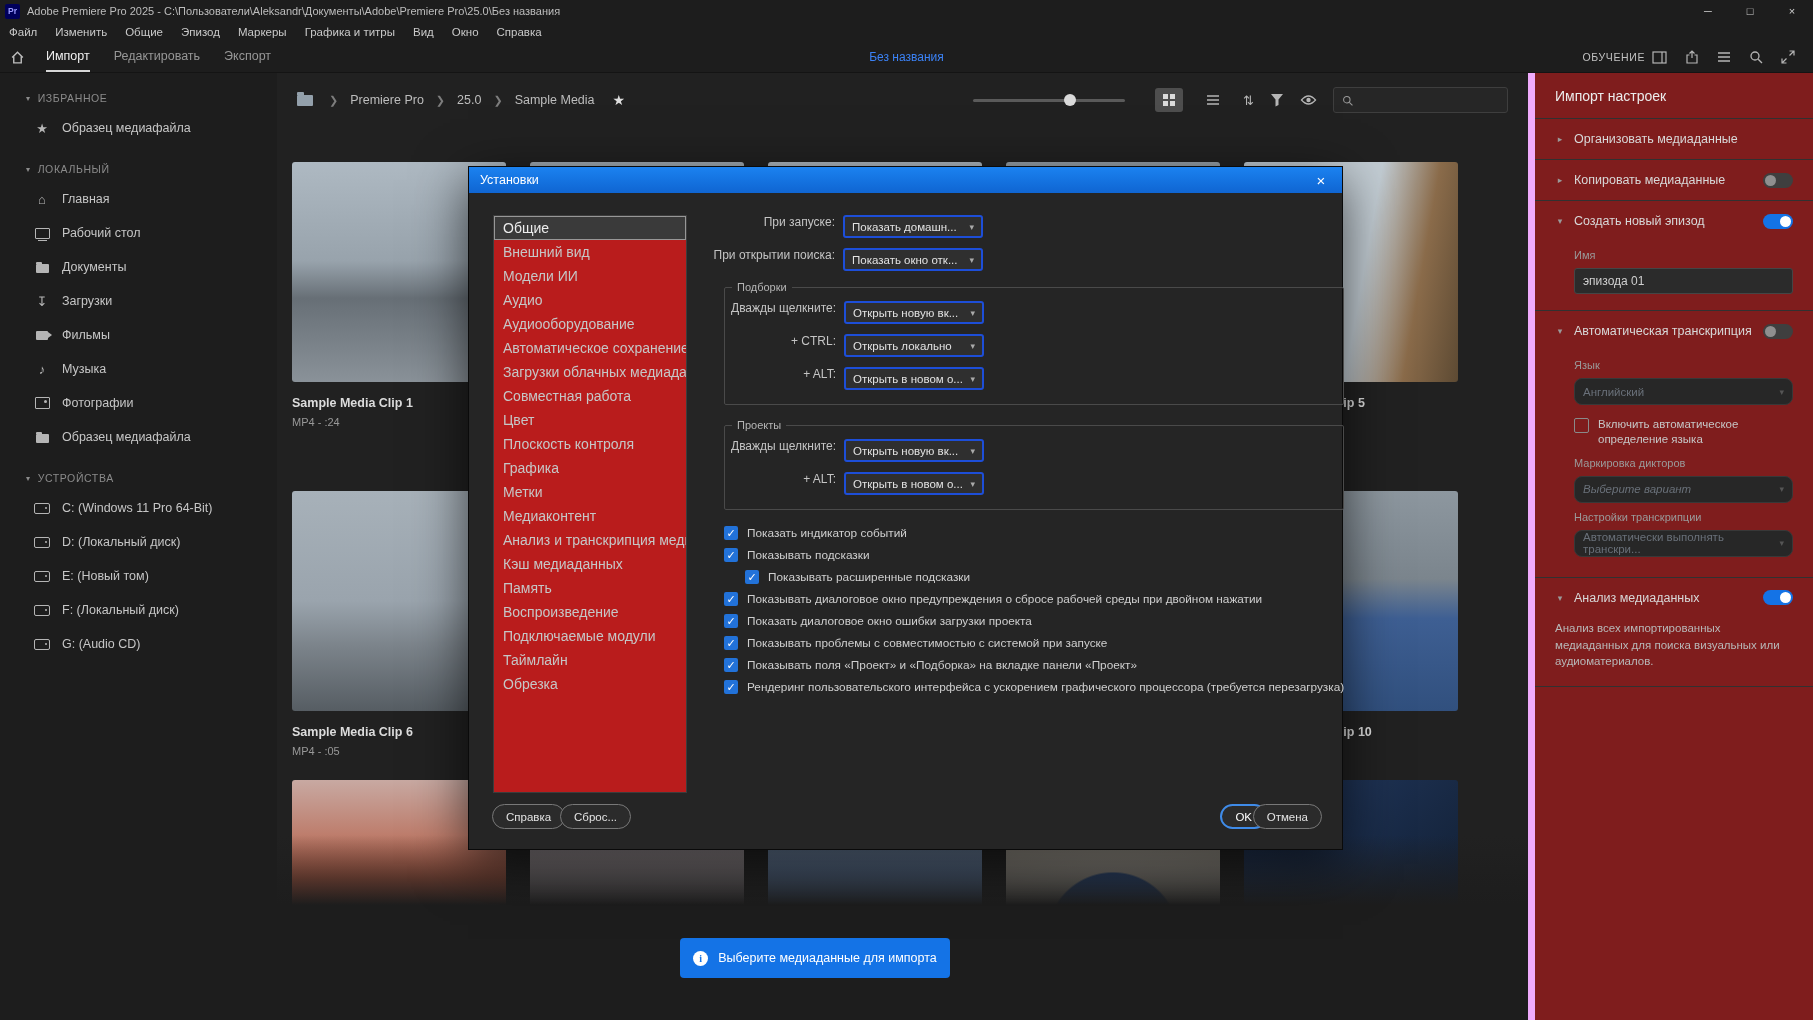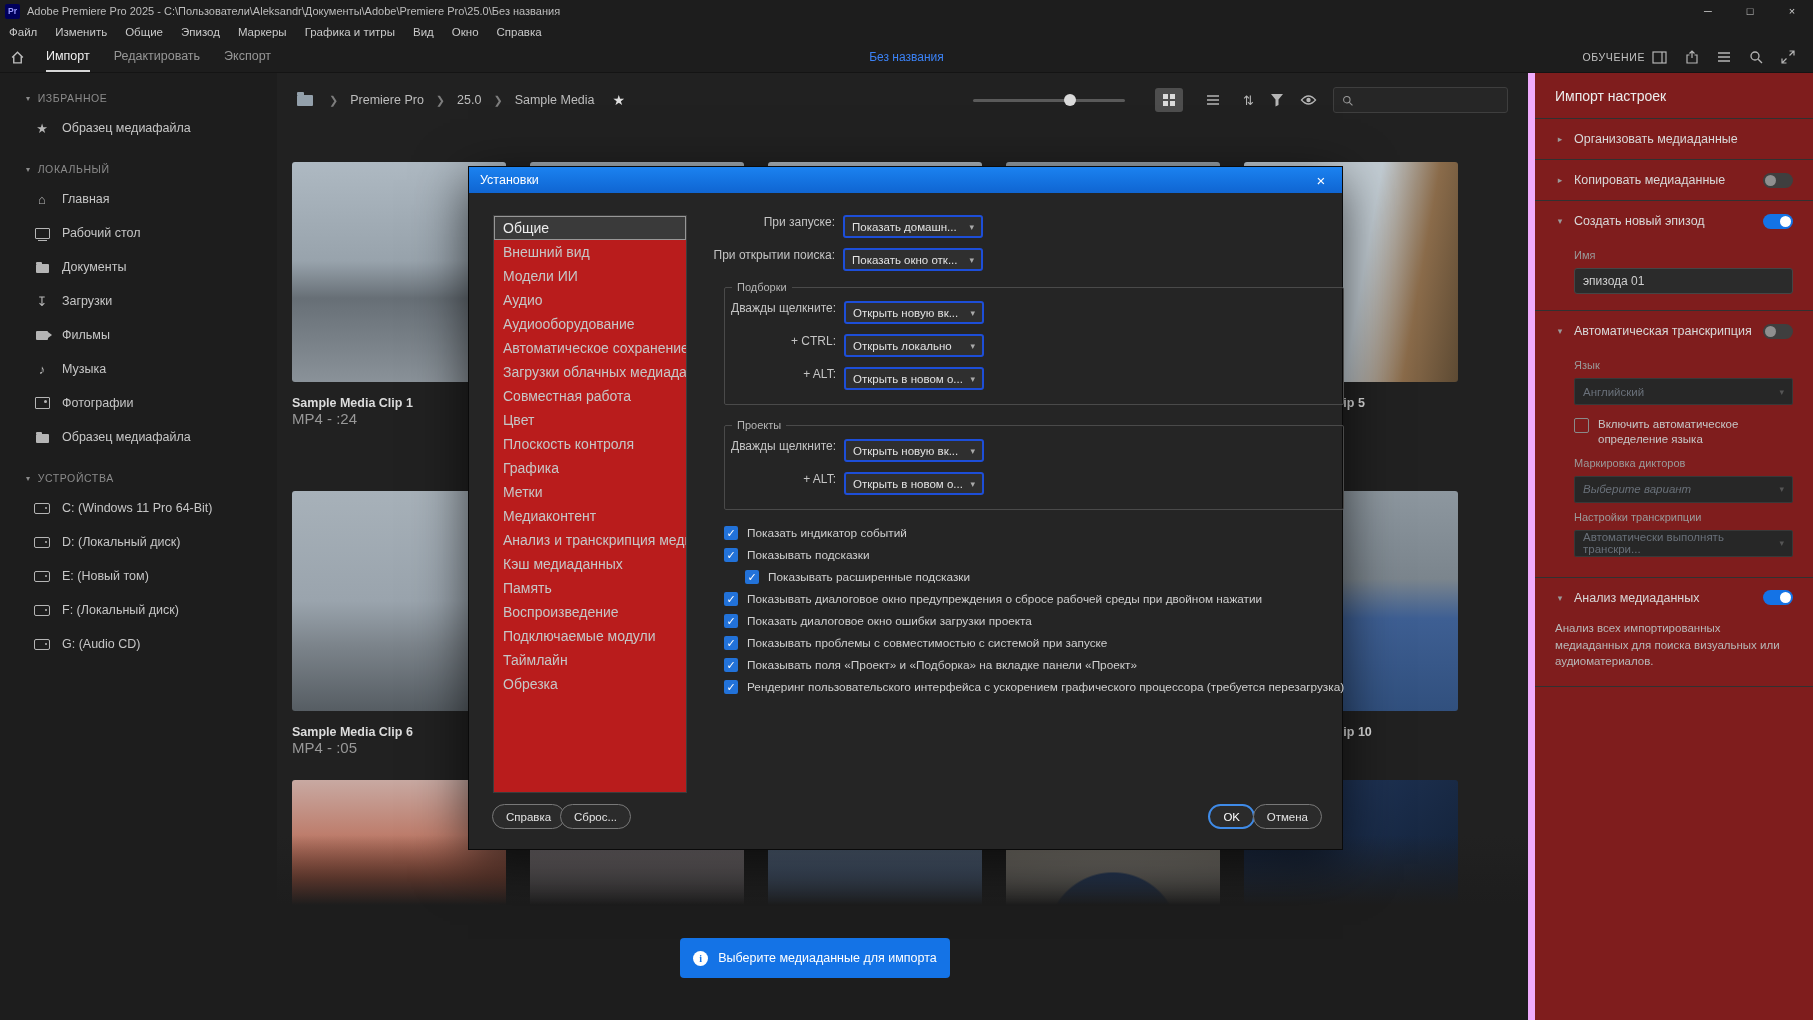--- a/index.html
+++ b/index.html
@@ -50,21 +50,21 @@
   .slider{width:152px;height:3px;background:#5a5a5a;border-radius:2px;position:relative;margin-right:14px}
   .slider-thumb{position:absolute;left:60%;top:-5px;width:12px;height:12px;background:#dadada;border-radius:50%}
   .vbtn{width:28px;height:24px;display:flex;align-items:center;justify-content:center;border-radius:3px}
   .vbtn.active{background:#4e4e4e}
   .search{width:175px;height:26px;background:#262626;border:1px solid #3e3e3e;border-radius:3px;display:flex;align-items:center;padding:0 8px;gap:6px;box-sizing:border-box}
   .search input{background:none;border:none;outline:none;color:#ddd;width:100%;font:inherit;font-size:12px}
   .grid-row{position:absolute;left:15px;display:flex;gap:24px}
   .cell{width:214px}
   .thumb{width:214px;height:220px;border-radius:3px}
   .clip-name{margin-top:14px;font-size:12.5px;font-weight:bold;color:#dcdcdc;white-space:nowrap}
-  .clip-meta{font-size:15px;color:#989898}
+  .clip-meta{margin-top:6px;font-size:11px;color:#989898}
   .t-skate1{background:linear-gradient(180deg,#aeb9c2 0%,#98a3ac 45%,#676f76 62%,#8a9299 100%)}
   .t-gray1{background:linear-gradient(180deg,#a3adb5 0%,#7c858d 60%,#5f666c 100%)}
   .t-gray2{background:linear-gradient(180deg,#b0bac2 0%,#8a939b 55%,#6a7177 100%)}
   .t-gray3{background:linear-gradient(180deg,#98a2aa 0%,#7b848c 50%,#565c62 100%)}
   .t-tree{background:linear-gradient(100deg,#c2ccd3 55%,#8a6b4a 78%,#5d4a33 100%)}
   .t-skate2{background:linear-gradient(180deg,#a7b1b9 0%,#9aa4ad 50%,#7c848b 70%,#565d63 100%)}
   .t-sit{background:linear-gradient(180deg,#8d979f 0%,#7b858d 40%,#3e5f93 58%,#31507e 100%)}
   .t-orange{background:linear-gradient(180deg,#c8a9a2 0%,#b55a41 45%,#c2472a 100%)}
   .t-blur{background:linear-gradient(180deg,#b9aeb2 0%,#8d8589 60%,#6e686c 100%)}
   .t-group{background:linear-gradient(180deg,#9aa4ae 0%,#5577a8 55%,#2e4a78 100%)}
@@ -85,21 +85,21 @@
   .sec-head{height:40px;display:flex;align-items:center;gap:9px}
   .chev{color:#9a9a9a;font-size:9px;width:10px;text-align:center}
   .sec-label{font-size:12.5px;color:#d8d8d8}
   .toggle{margin-left:auto;width:30px;height:15px;border-radius:8px;background:#3f3f3f;position:relative;flex:none}
   .toggle::after{content:'';position:absolute;width:11px;height:11px;border-radius:50%;background:#8f8f8f;top:2px;left:2px}
   .toggle.on{background:#1473e6}
   .toggle.on::after{left:17px;background:#fff}
   .sec-body{padding:0 0 16px 19px}
   .rp-label{font-size:11px;color:#9a9a9a;margin:8px 0 7px}
   .rp-input{width:100%;height:26px;background:#2b2b2b;border:1px solid #454545;border-radius:3px;padding:12px 8px;font-size:12px;color:#cfcfcf;box-sizing:border-box;font-family:inherit;outline:none}
-  .rp-select{height:25px;background:#272727;border:1px solid #383838;border-radius:2px;display:flex;align-items:center;justify-content:space-between;padding:0 8px;font-size:11.5px;color:#697079;margin-bottom:4px}
+  .rp-select{height:25px;background:#272727;border:1px solid #383838;border-radius:8px;display:flex;align-items:center;justify-content:space-between;padding:0 8px;font-size:11.5px;color:#697079;margin-bottom:4px}
   .rp-select .caret{color:#555;font-size:9px}
   .rp-select.italic .val{font-style:italic}
   .cbrow-rp{display:flex;gap:9px;margin:12px 0 10px;align-items:flex-start}
   .cb-empty{width:13px;height:13px;border:1px solid #8a8a8a;border-radius:2px;background:transparent;flex:none;margin-top:1px}
   .cb-label-rp{font-size:11.5px;color:#c6c6c6;line-height:1.3}
   .rp-desc{font-size:11.5px;color:#b8b8b8;line-height:1.45;padding:2px 0 16px 0}
   
   .dialog{position:absolute;left:468px;top:166px;width:873px;height:682px;background:#252525;border:1px solid #0a0a0a;box-shadow:0 14px 50px rgba(0,0,0,.65);z-index:20}
   .dlg-titlebar{height:26px;background:linear-gradient(180deg,#1b82f0,#0f65d2);display:flex;align-items:center;padding:0 11px;font-size:12.5px;color:#fff}
   .dlg-close{margin-left:auto;font-size:15px;color:#fff;width:20px;text-align:center}
@@ -117,21 +117,21 @@
   fieldset.grp legend{font-size:11px;color:#b5b5b5;padding:0 5px;margin-left:7px}
   .cb-block{margin:16px 0 0 19px}
   .cbrow{display:flex;align-items:center;gap:9px;margin-bottom:8px}
   .cbrow.indent{margin-left:21px}
   .cbx{width:14px;height:14px;background:#2272d9;border-radius:2px;color:#fff;font-size:11px;line-height:14px;text-align:center;flex:none}
   .cbx::after{content:'✓'}
   .cb-label{font-size:11.8px;color:#cfcfcf;white-space:nowrap}
   .dlg-btn{position:absolute;bottom:20px;height:25px;border:1px solid #787878;border-radius:13px;background:#2b2b2b;color:#e3e3e3;font-size:11.5px;display:flex;align-items:center;padding:0 13px;box-sizing:border-box}
   .btn-help{left:23px}
   .btn-reset{left:91px}
-  .btn-ok{right:87px;border:2px solid #3f8be8;color:#fff}
+  .btn-ok{right:75px;border:2px solid #3f8be8;color:#fff}
   .btn-cancel{right:20px}
 </style>
 </head>
 <body>
 
 <div class="titlebar">
   <div class="pr-icon">Pr</div>
   <span>Adobe Premiere Pro 2025 - C:\Пользователи\Aleksandr\Документы\Adobe\Premiere Pro\25.0\Без названия</span>
   <div class="win-controls">
     <span class="win-btn">─</span>

